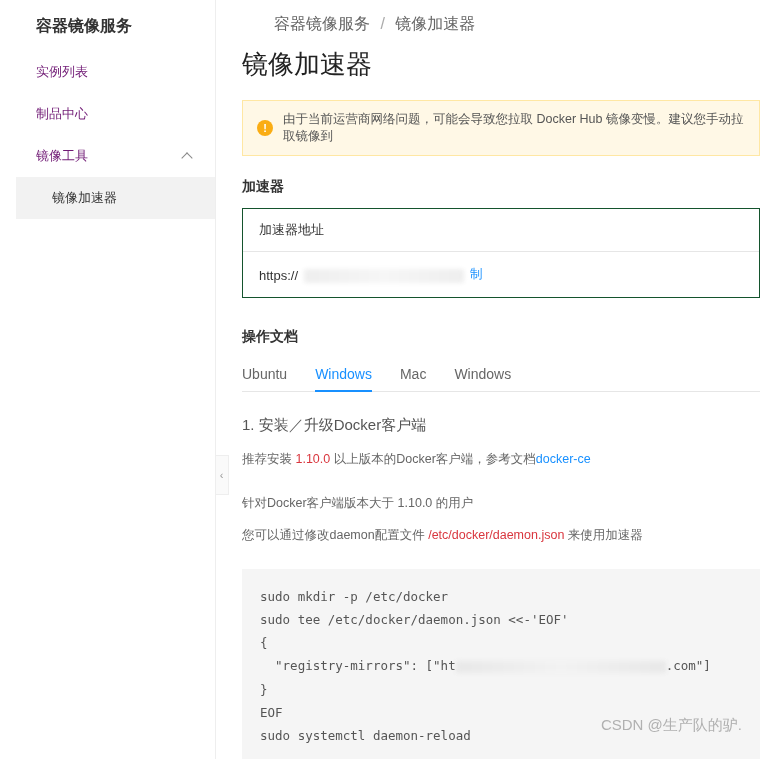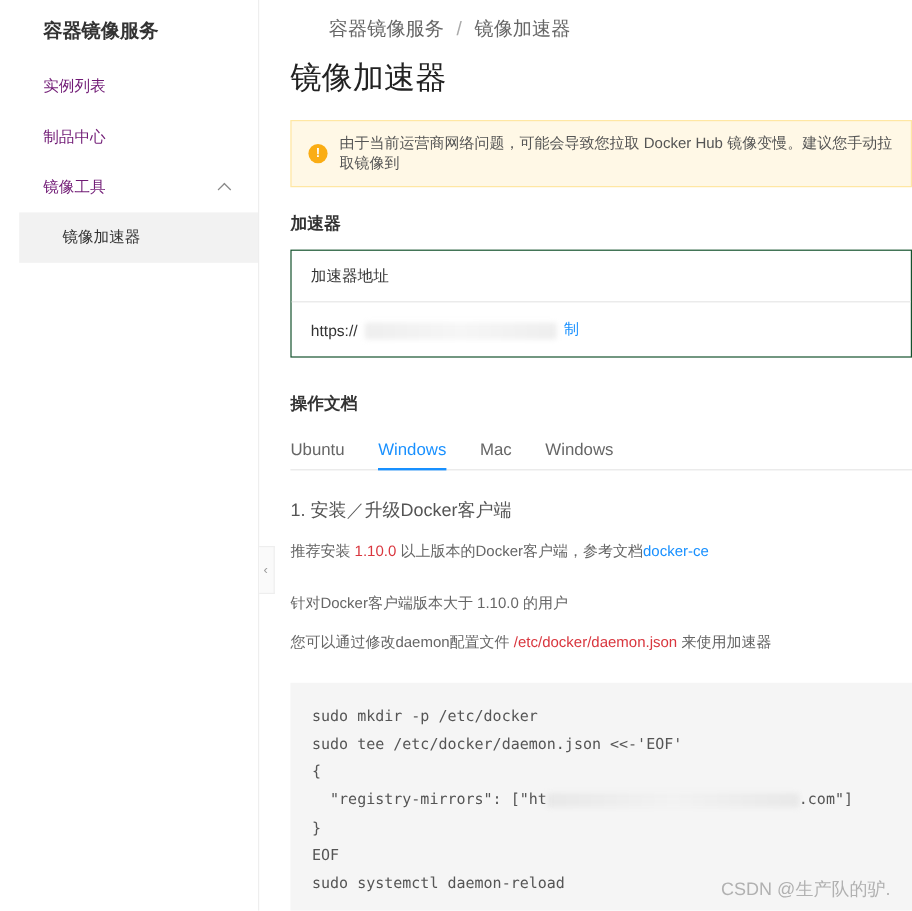--- a/index.html
+++ b/index.html
@@ -198,21 +198,21 @@
       display: flex;
       align-items: center;
       justify-content: center;
       cursor: pointer;
       color: #999;
       font-size: 11px;
     }
     .watermark {
       position: absolute;
       right: 18px;
-      bottom: 8px;
+      bottom: 24px;
       font-size: 15px;
       color: rgba(120,120,120,0.55);
       font-family: sans-serif;
       pointer-events: none;
     }
   </style>
 </head>
 <body>
 
 <div class="layout">

